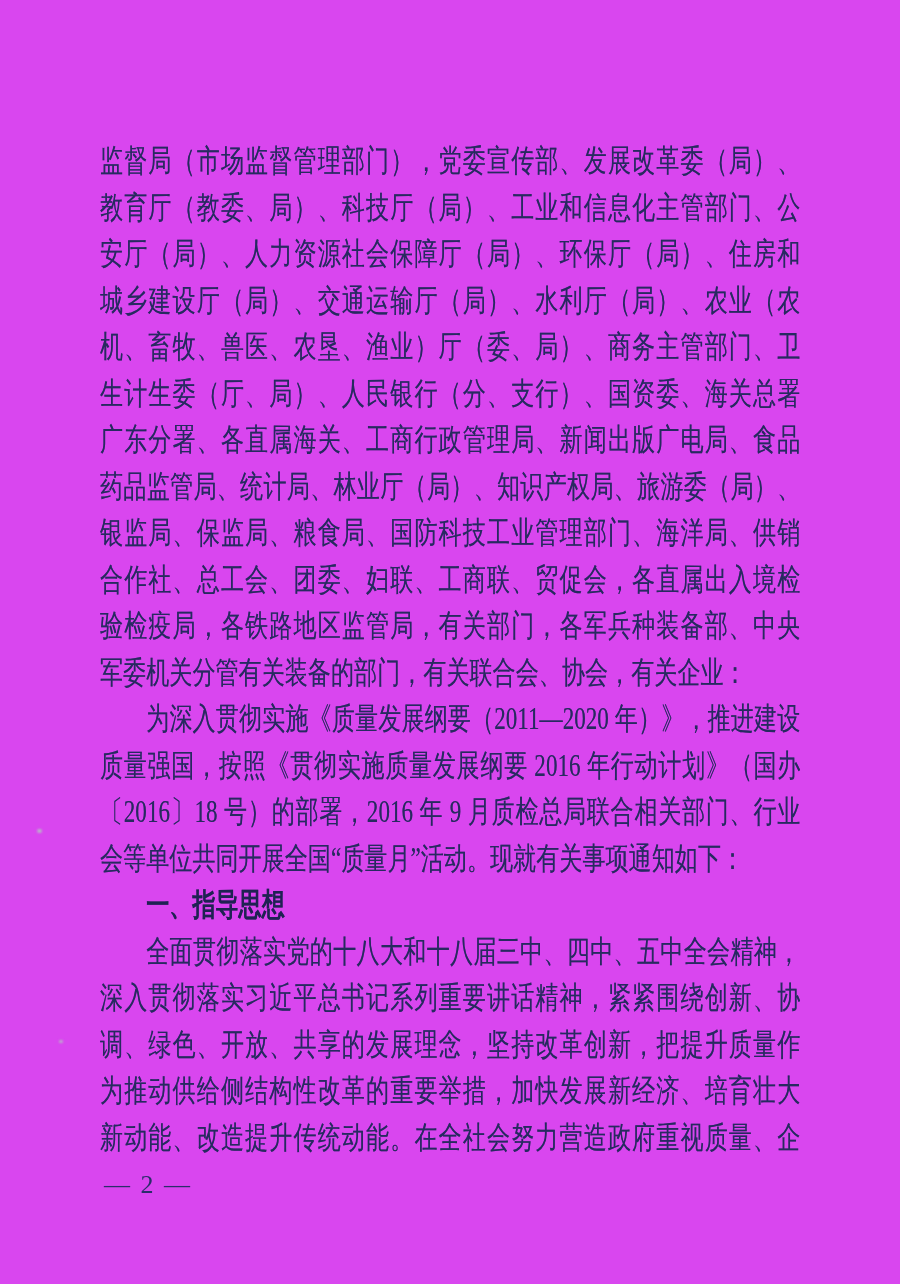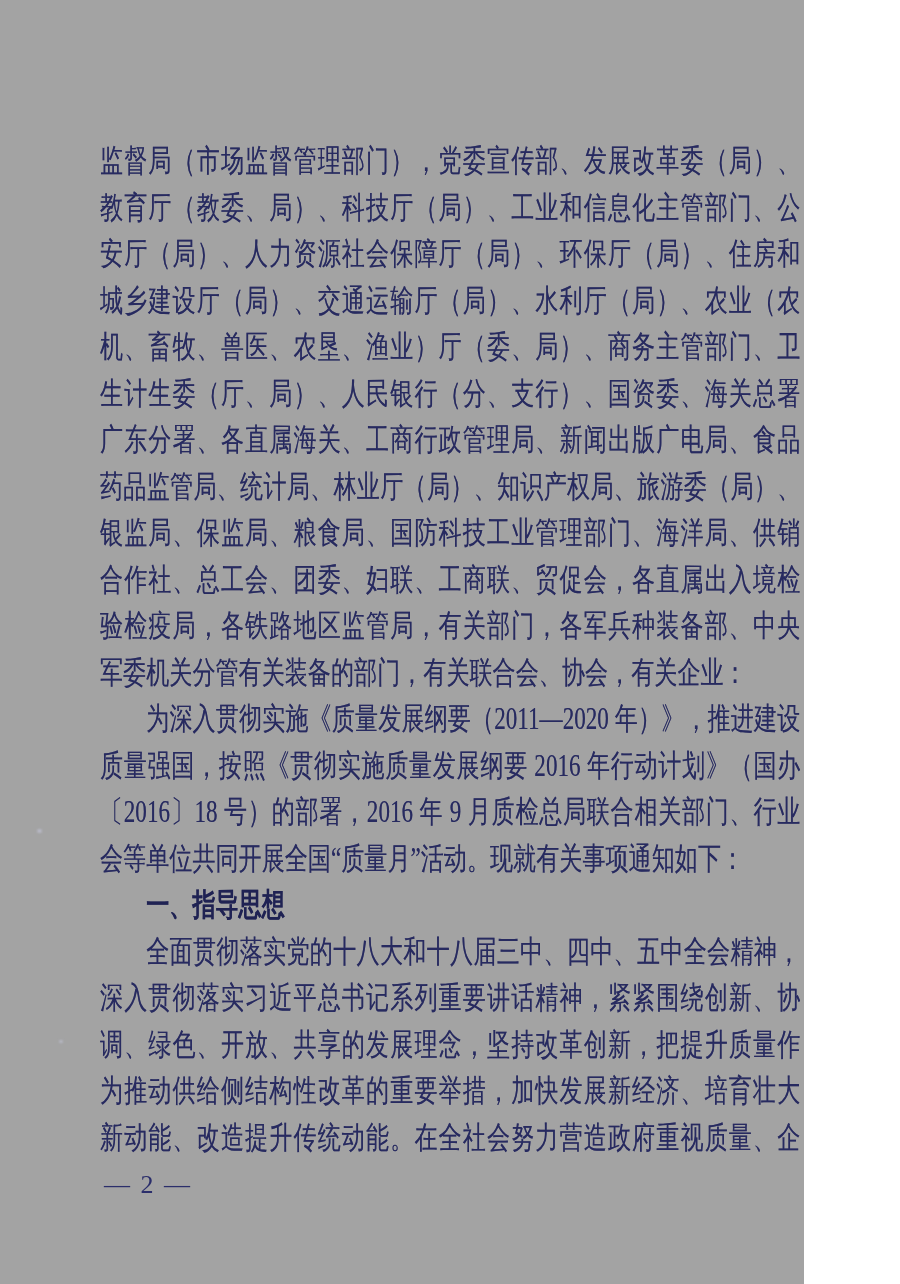--- a/index.html
+++ b/index.html
@@ -4,22 +4,22 @@
 <style>
   * { margin: 0; padding: 0; box-sizing: border-box; }
   html, body { width: 900px; height: 1284px; }
   body {
     font-family: "Liberation Serif", serif;
     overflow: hidden;
   }
   .page {
     position: absolute;
     left: 0; top: 0;
-    width: 804px; height: 1284px;
-    background: #a3a3a3;
+    width: 900px; height: 1284px;
+    background: #d946ef;
   }
   .content {
     position: absolute;
     left: 100px;
     top: 138px;
     width: 940px;               
     transform: scaleX(0.745);   
     transform-origin: left top;
   }
   .line {

